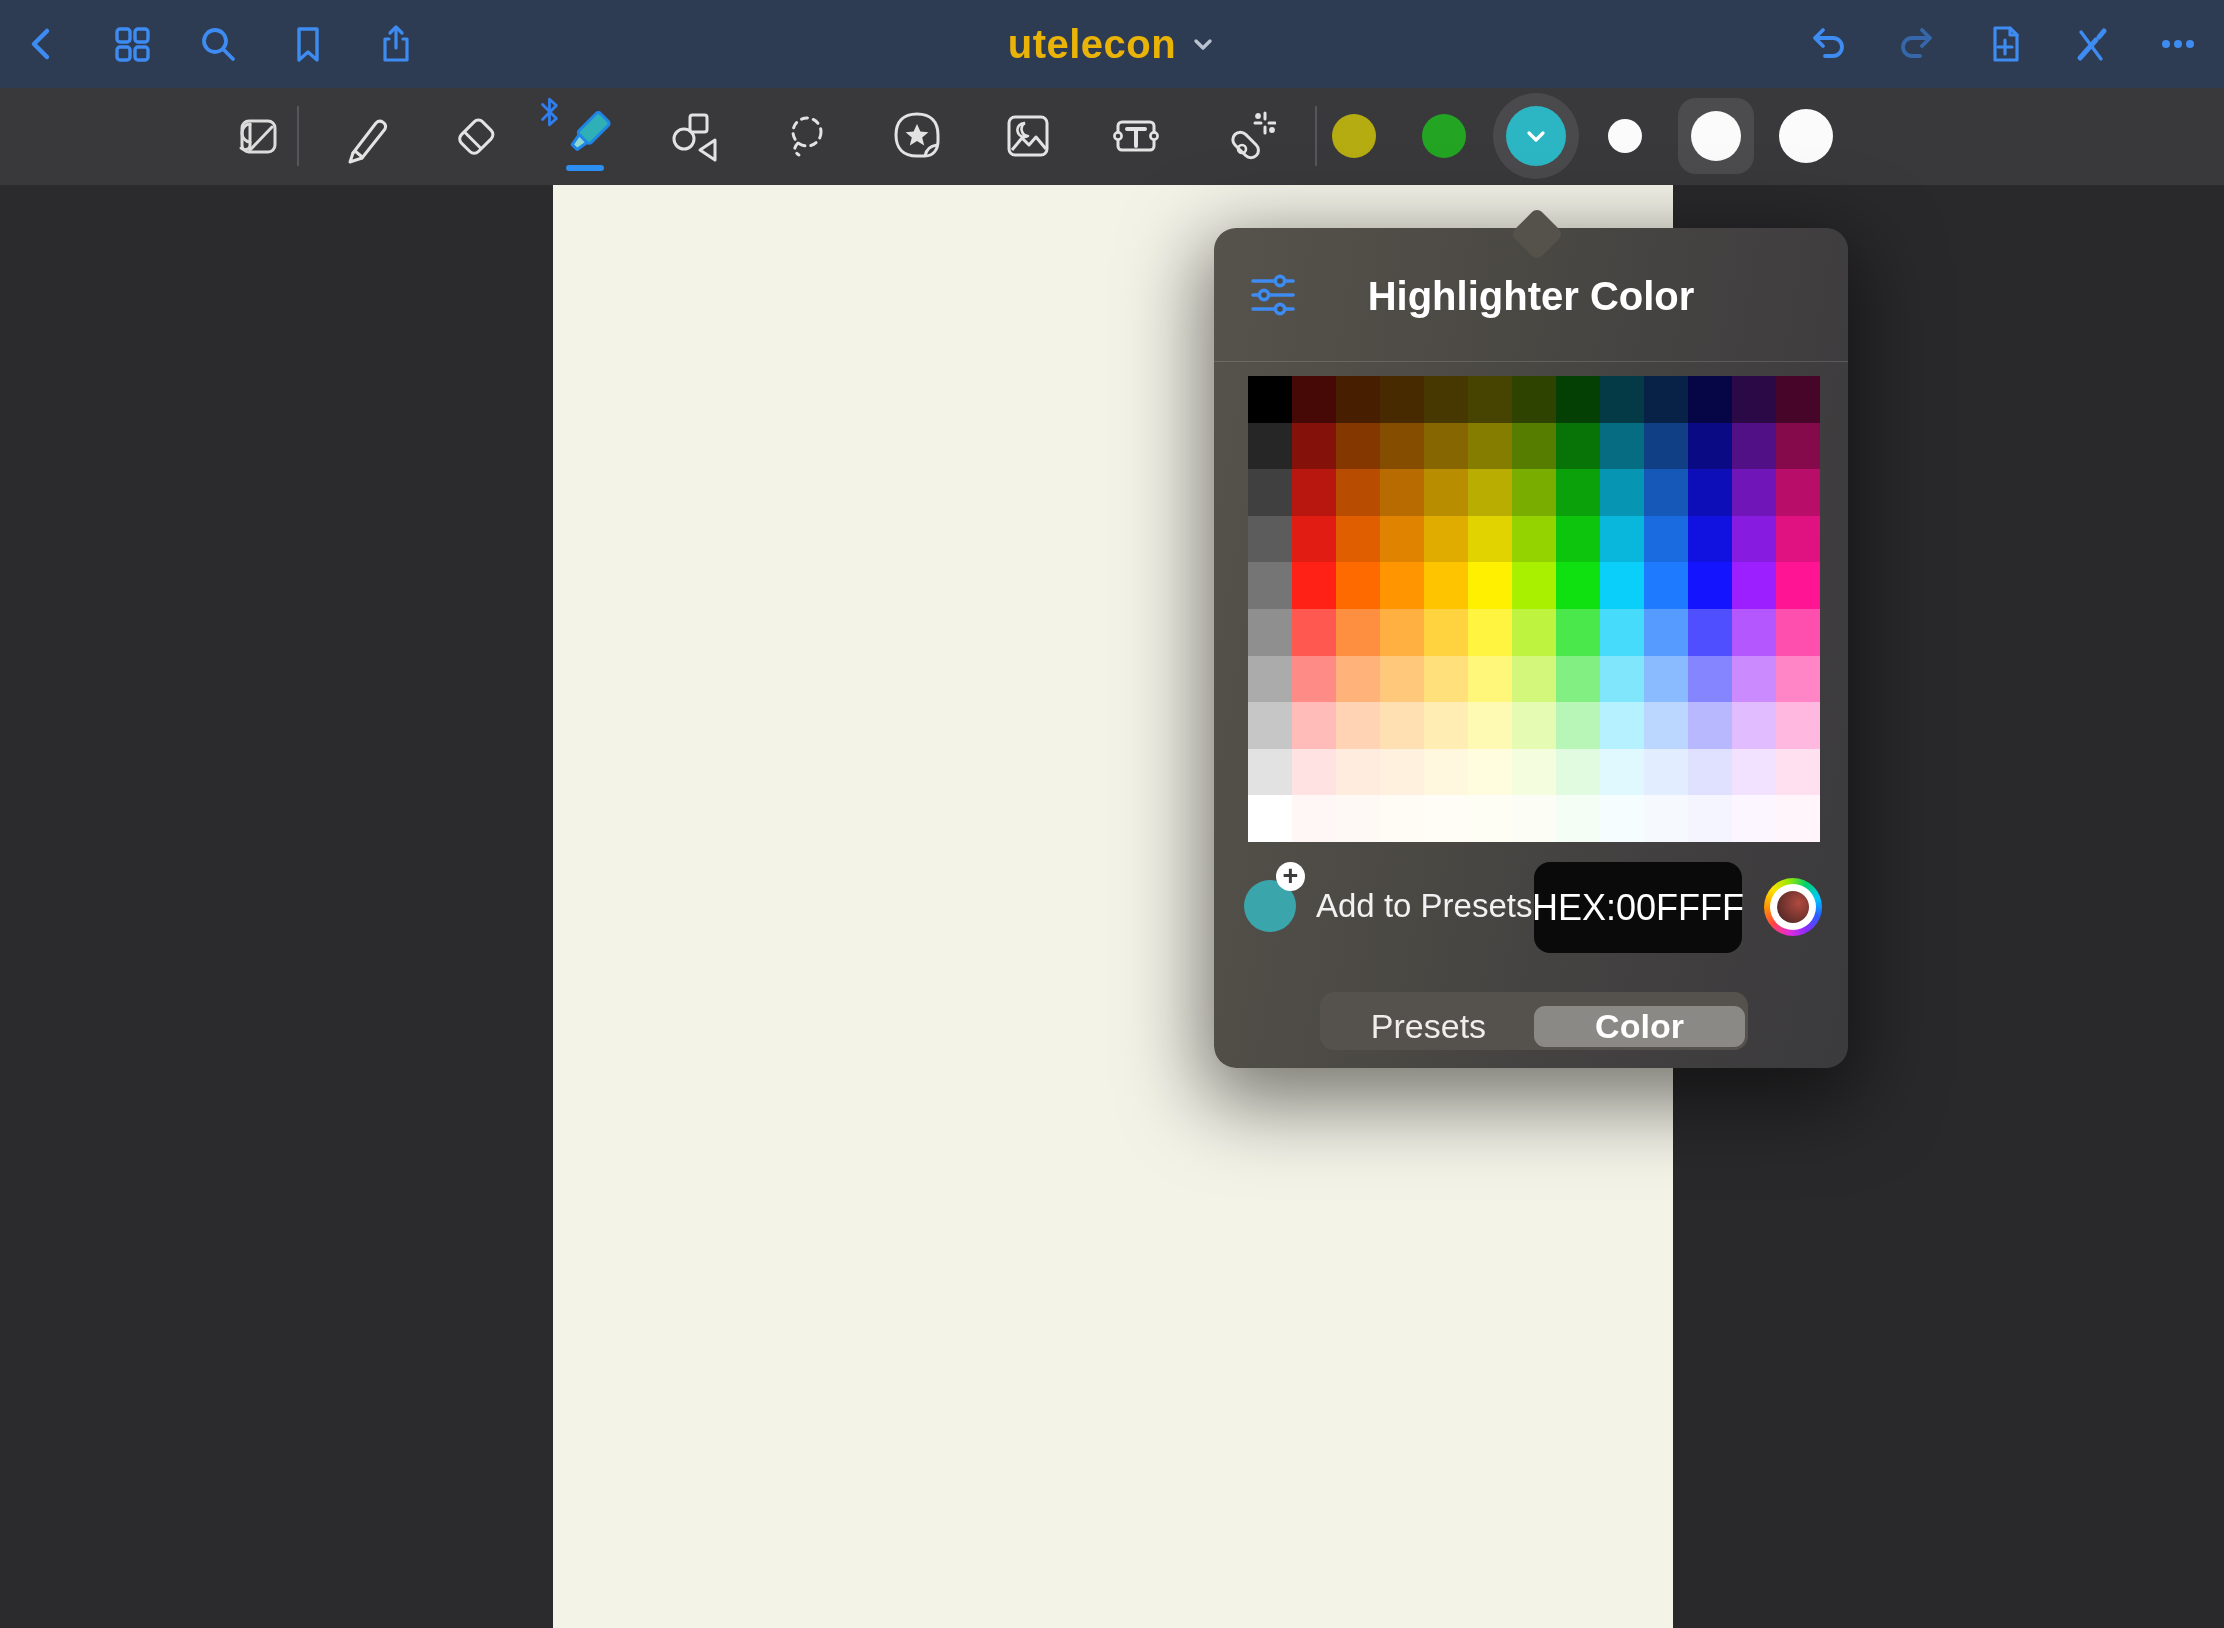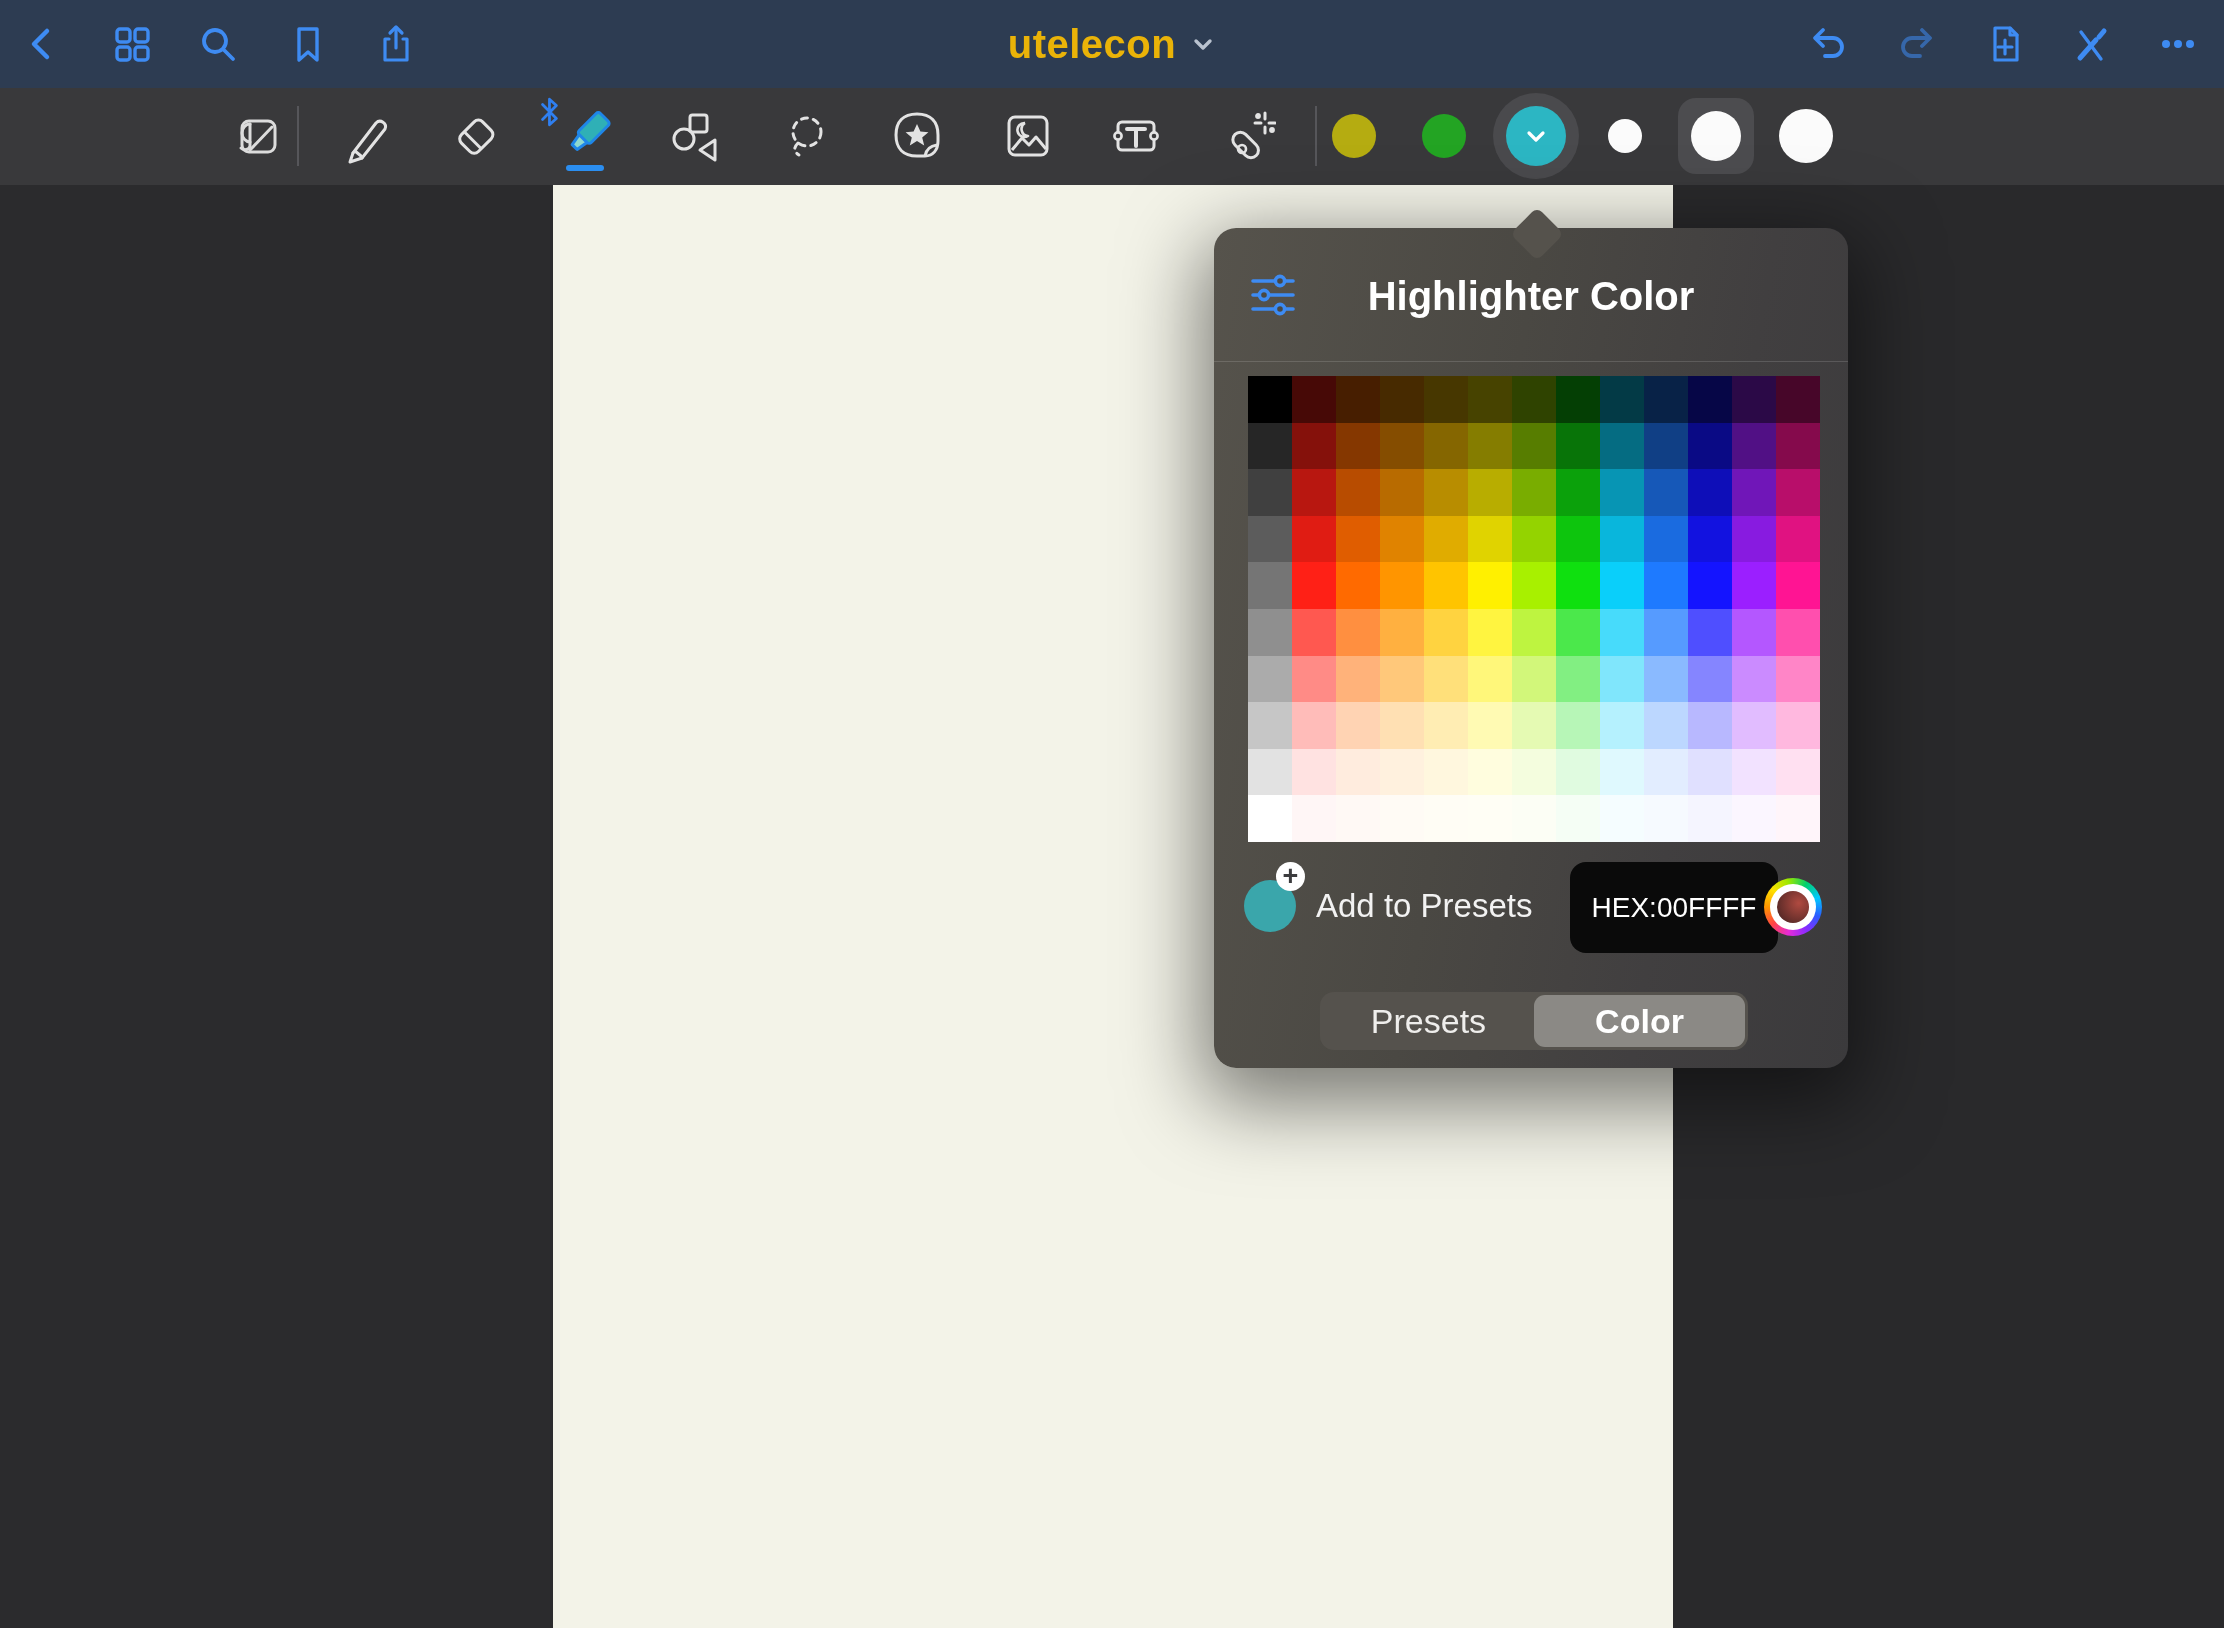--- a/index.html
+++ b/index.html
@@ -41,26 +41,26 @@
   .popup-title{position:absolute;left:0;right:0;top:46px;text-align:center;color:#fff;font-size:40px;font-weight:700;}
   .sliders-btn{position:absolute;left:34px;top:42px;width:50px;height:50px;border:none;background:transparent;padding:0;cursor:pointer;}
   .color-grid{position:absolute;left:34px;top:148px;width:572px;height:466px;display:grid;
               grid-template-columns:repeat(13,1fr);grid-template-rows:repeat(10,1fr);}
   .cell{width:100%;height:100%;}
   .add-swatch{position:absolute;left:30px;top:652px;width:52px;height:52px;border-radius:50%;border:none;padding:0;cursor:pointer;}
   .add-badge{position:absolute;left:62px;top:634px;width:29px;height:29px;border-radius:50%;background:#fff;color:#3c3c3e;
              font-size:27px;font-weight:700;line-height:28px;text-align:center;}
   .add-label{position:absolute;left:102px;top:652px;height:52px;line-height:52px;color:#f2f2f2;font-size:33px;}
   .hex-box{position:absolute;left:320px;top:634px;width:208px;height:91px;background:#0a0a0a;border-radius:16px;
-           display:flex;align-items:center;justify-content:center;color:#fff;font-size:28px;cursor:text;margin-left:36px;}
+           display:flex;align-items:center;justify-content:center;color:#fff;font-size:36px;cursor:text;}
   .wheel{position:absolute;left:550px;top:650px;width:58px;height:58px;border-radius:50%;border:none;padding:0;cursor:pointer;
          background:conic-gradient(from -90deg,#ff9500,#ffe100,#9be800,#00d06e,#00c8ff,#2b5cff,#8a2bff,#e62bd7,#ff4444,#ff9500);}
   .wheel .w-in{position:absolute;inset:6px;border-radius:50%;background:#fff;}
   .wheel .w-core{position:absolute;inset:13px;border-radius:50%;background:radial-gradient(circle at 68% 38%,#b04a40,#5c2b28 75%);}
-  .segmented{position:absolute;left:106px;top:764px;width:428px;height:58px;background:#55524d;border-radius:14px;display:flex;padding:3px;}
+  .segmented{position:absolute;left:106px;top:764px;width:428px;height:58px;background:#55524d;border-radius:14px;display:flex;padding:3px;align-items:flex-end;}
   .segment{flex:1;border:none;background:transparent;border-radius:11px;color:#efeeec;font-size:34px;cursor:pointer;}
   .segment.selected{background:#8b8985;color:#fff;font-weight:700;}
 </style>
 </head>
 <body>
 
 <div id="app">
 
   <div class="navbar">
     <button class="nav-btn" style="left:20px">

